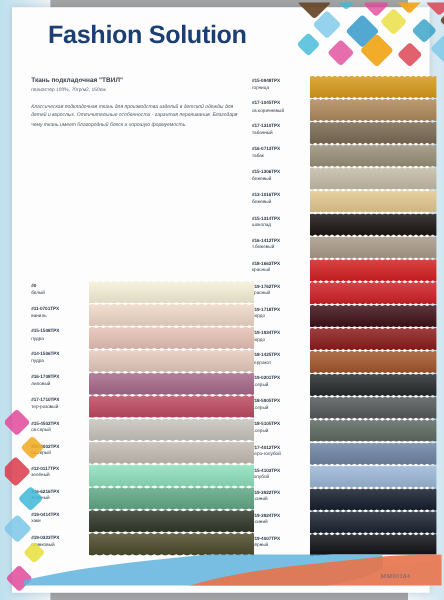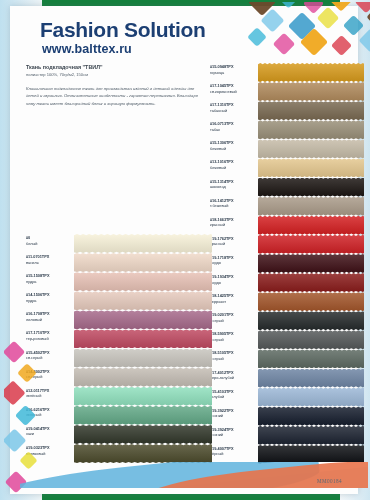--- a/index.html
+++ b/index.html
@@ -4,21 +4,21 @@
 <style>
   html,body{margin:0;padding:0;}
   body{
     width:370px;height:500px;overflow:hidden;
     font-family:"Liberation Sans", sans-serif;
     background:#ffffff;
     position:relative;
   }
   #page{
     position:absolute;inset:0;
-    background:#15803d;
+    background:#a3a3a3;
   }
   
   .bg-left{
     position:absolute;left:0;top:0;width:42px;height:500px;
     background:linear-gradient(90deg,#bfe0ef 0%,#d9eaf3 55%,#eef4f7 100%);
   }
   .bg-right{
     position:absolute;right:0;top:0;width:30px;height:500px;
     background:linear-gradient(270deg,#cfe6f1 0%,#e6f0f6 60%,#f2f6f9 100%);
   }
@@ -144,21 +144,20 @@
         <i style="left: 100px; top: 16px; width: 15px; height: 15px; background: rgb(47, 159, 196); opacity: 0.8;"></i>
         <i style="left: 124px; top: 6px; width: 18px; height: 18px; background: rgb(107, 74, 44); opacity: 0.95;"></i>
         <i style="left: 4px; top: 28px; width: 14px; height: 14px; background: rgb(63, 184, 216); opacity: 0.8;"></i>
         <i style="left: 30px; top: 34px; width: 16px; height: 16px; background: rgb(224, 72, 154); opacity: 0.8;"></i>
         <i style="left: 58px; top: 30px; width: 20px; height: 20px; background: rgb(240, 168, 30); opacity: 0.95;"></i>
         <i style="left: 88px; top: 36px; width: 15px; height: 15px; background: rgb(217, 58, 74); opacity: 0.8;"></i>
         <i style="left: 116px; top: 30px; width: 17px; height: 17px; background: rgb(123, 199, 232); opacity: 0.8;"></i>
       </div>
 
     <div class="brand">Fashion Solution</div>
-    <div class="brand-url">www.balttex.ru</div>
 
     <div class="desc">
       <div class="desc-title">Ткань подкладочная "ТВИЛ"</div>
       <div class="desc-sub">полиэстер 100%, 70гр/м2, 150см</div>
       <div class="desc-body">Классическая подкладочная ткань для производства изделий в детской одежды для детей и взрослых. Отличительные особенности - гарантия переливания. Благодаря чему ткань имеет благородный блеск и хорошую формуемость.</div>
     </div>
 
     <div class="col" id="col-right">
         <div class="row">
           <div class="lbl">

